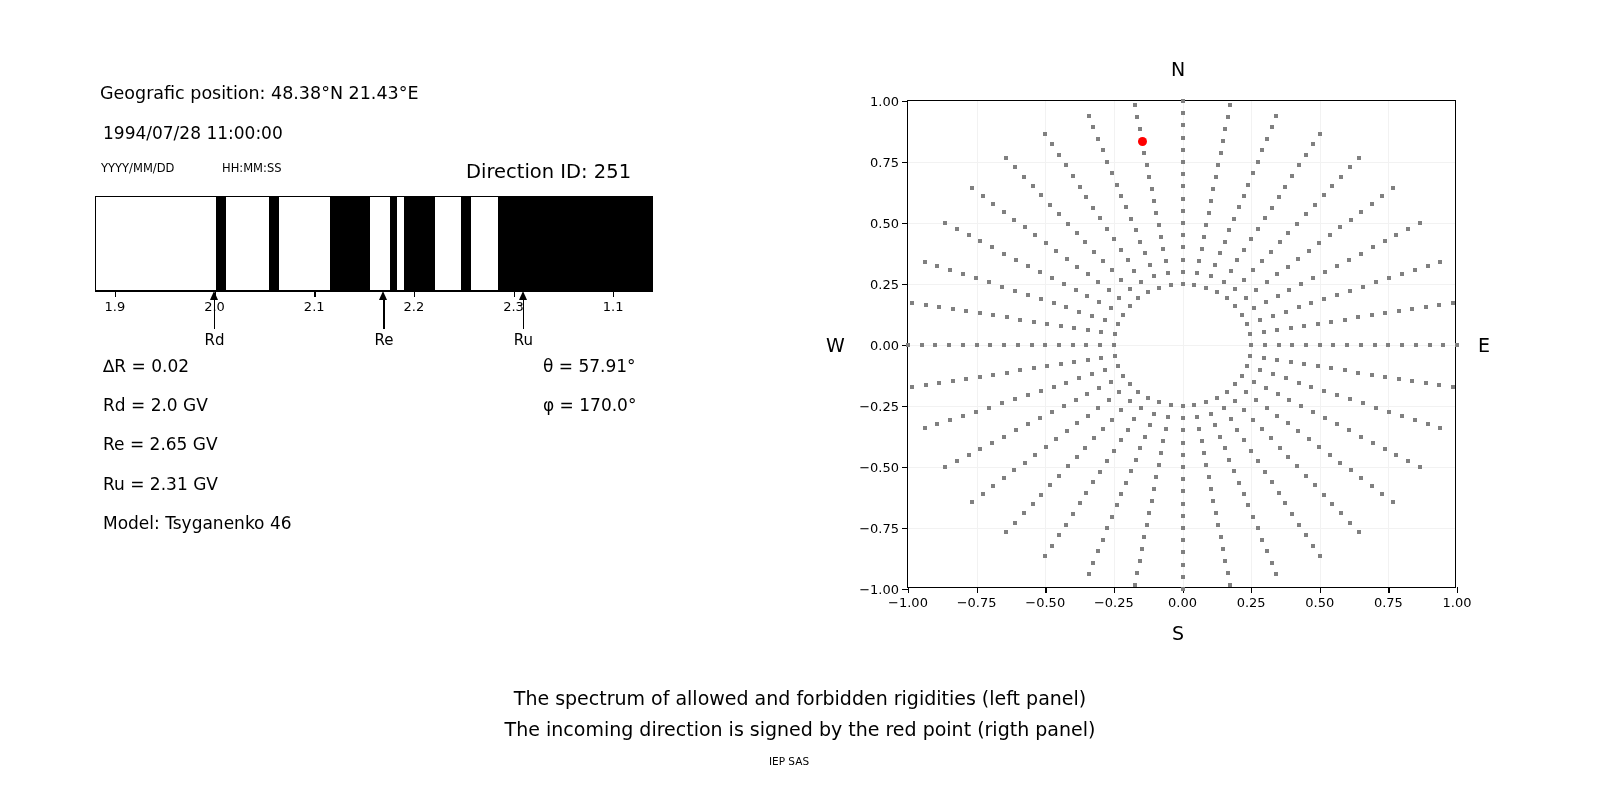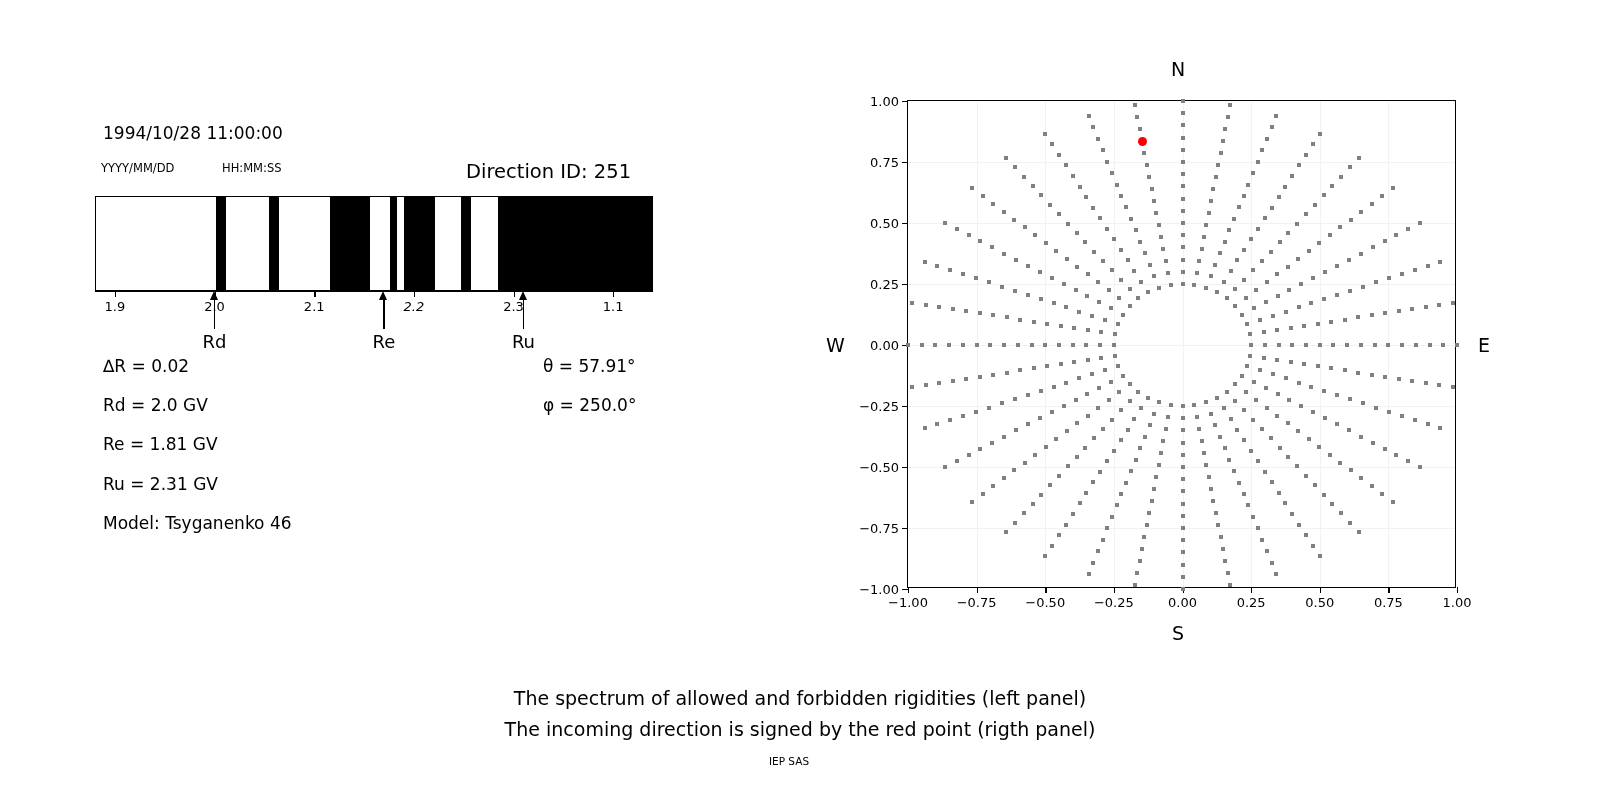--- a/index.html
+++ b/index.html
@@ -34,21 +34,21 @@
 
   
   .r-arrow{position:absolute;width:46px;}
   .r-arrow .shaft{position:absolute;left:50%;margin-left:-0.7px;width:1.4px;background:#000;}
   .r-arrow .head{
     position:absolute;left:50%;margin-left:-4.5px;top:0;
     width:0;height:0;border-left:4.5px solid transparent;
     border-right:4.5px solid transparent;border-bottom:9px solid #000;
   }
   .r-arrow .alabel{position:absolute;left:50%;transform:translateX(-50%);
-    font-size:18px;white-space:nowrap;}
+    font-size:15px;white-space:nowrap;}
 
   
   .param{position:absolute;font-size:17px;white-space:nowrap;}
 
   
   #polar-panel{left:800px;top:0;width:800px;height:680px;}
   #plot-frame{
     left:107px;top:100px;width:549px;height:488px;
     box-sizing:border-box;border:1.3px solid #000000;background:#ffffff;
   }
@@ -78,22 +78,23 @@
   #caption-1{top:687px;}
   #caption-2{top:718px;}
   #footer-credit{position:absolute;left:789px;top:755px;transform:translateX(-50%);
        font-size:10.5px;white-space:nowrap;}
 </style>
 </head>
 <body>
 
 <div class="abs" id="left-panel">
 
-
-  <div class="abs hdr-dt">1994/10/28 11:00:00</div>
+  <div class="abs hdr-geo">Geografic position: 48.38°N 21.43°E</div>
+
+  <div class="abs hdr-dt">1994/07/28 11:00:00</div>
 
   <div class="abs hdr-fmt-date">YYYY/MM/DD</div>
 
   <div class="abs hdr-fmt-time">HH:MM:SS</div>
 
   <div class="abs hdr-dirid">Direction ID: 251</div>
 
   <div class="abs" id="spectrum-bar">
       <div class="band" style="left: 119.571px; width: 9.96429px;"></div>
       <div class="band" style="left: 173.379px; width: 9.96429px;"></div>
@@ -105,21 +106,21 @@
     </div>
 
   <div class="abs" id="spectrum-axis">
       <div class="xtick" style="left: 19.9286px;"></div>
       <div class="xticklabel" style="left: 19.9286px;">1.9</div>
       <div class="xtick" style="left: 119.571px;"></div>
       <div class="xticklabel" style="left: 119.571px;">2.0</div>
       <div class="xtick" style="left: 219.214px;"></div>
       <div class="xticklabel" style="left: 219.214px;">2.1</div>
       <div class="xtick" style="left: 318.857px;"></div>
-      <div class="xticklabel" style="left: 318.857px; font-style: italic;">2.2</div>
+      <div class="xticklabel" style="left: 318.857px;">2.2</div>
       <div class="xtick" style="left: 418.5px;"></div>
       <div class="xticklabel" style="left: 418.5px;">2.3</div>
       <div class="xtick" style="left: 518.143px;"></div>
       <div class="xticklabel" style="left: 518.143px;">1.1</div>
     </div>
 
   <div class="abs" id="spectrum-arrows">
       <div class="r-arrow" style="left: 191.571px; top: 291px; height: 60px;">
         <div class="head"></div>
         <div class="shaft" style="top: 7px; height: 31px;"></div>
@@ -133,25 +134,25 @@
       <div class="r-arrow" style="left: 500.464px; top: 291px; height: 60px;">
         <div class="head"></div>
         <div class="shaft" style="top: 7px; height: 31px;"></div>
         <div class="alabel" style="top: 40px;">Ru</div>
       </div>
     </div>
 
   <div class="abs" id="param-block">
       <div class="param" style="left: 103px; top: 356px;">∆R = 0.02</div>
       <div class="param" style="left: 103px; top: 395.2px;">Rd = 2.0 GV</div>
-      <div class="param" style="left: 103px; top: 434.4px;">Re = 1.81 GV</div>
+      <div class="param" style="left: 103px; top: 434.4px;">Re = 2.65 GV</div>
       <div class="param" style="left: 103px; top: 473.6px;">Ru = 2.31 GV</div>
       <div class="param" style="left: 103px; top: 512.8px;">Model: Tsyganenko 46</div>
       <div class="param" style="left: 543px; top: 356px;">θ = 57.91°</div>
-      <div class="param" style="left: 543px; top: 395.2px;">φ = 250.0°</div>
+      <div class="param" style="left: 543px; top: 395.2px;">φ = 170.0°</div>
     </div>
 </div>
 
 <div class="abs" id="polar-panel">
   <div class="abs" id="plot-frame">
       <div class="ytick" style="top: 488px;"></div>
       <div class="yticklabel" style="top: 488px;">−1.00</div>
       <div class="xtick2" style="left: 0px;"></div>
       <div class="xticklabel2" style="left: 0px;">−1.00</div>
       <div class="gridline-v" style="left: 68.625px;"></div>

